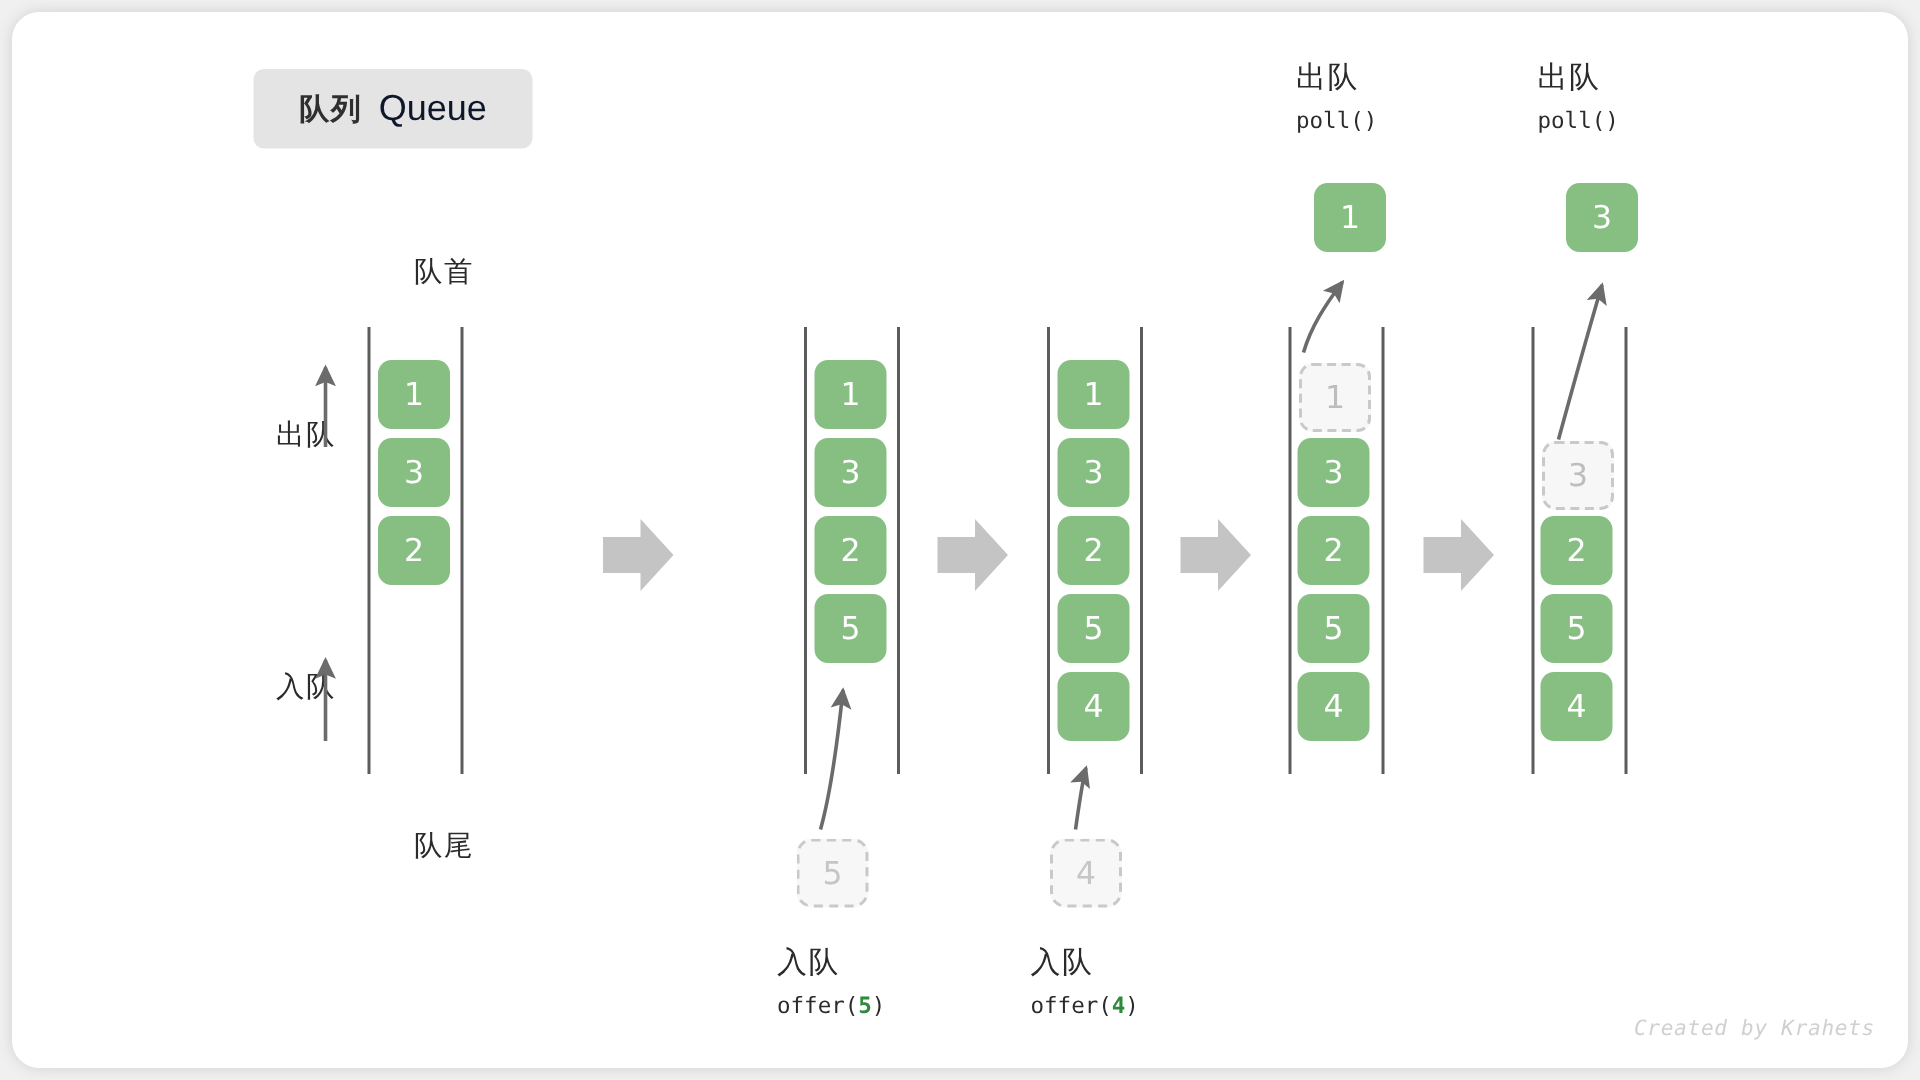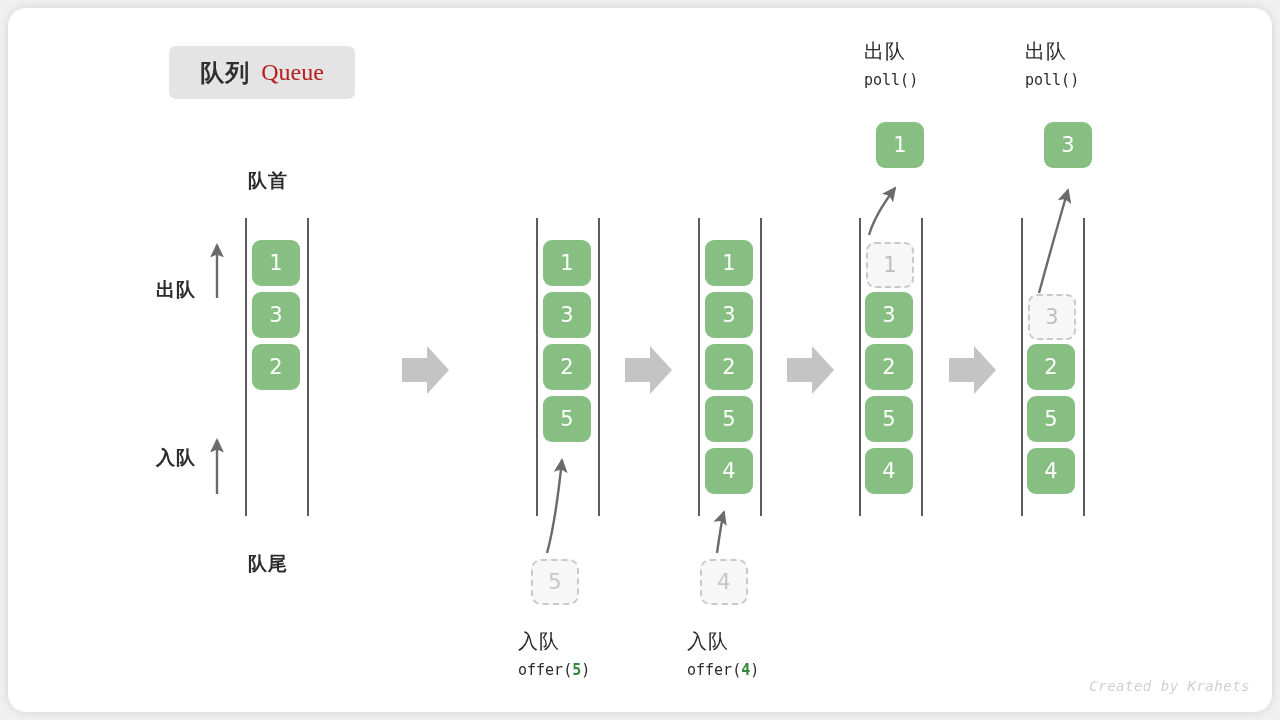--- a/index.html
+++ b/index.html
@@ -39,39 +39,40 @@
     width: 186px;
     height: 53px;
     background: #e4e4e4;
     border-radius: 7px;
     display: flex;
     align-items: center;
     justify-content: center;
     gap: 11px;
   }
   #title-chip .cn {
-    font-size: 24px;
+    font-size: 20px;
     font-weight: bold;
     color: #2f2f2f;
     letter-spacing: 1px;
   }
   #title-chip .en {
     font-size: 24px;
-    color: #b91c1c;
-    font-family: Liberation Serif, serif;
+    color: #0f172a;
+    font-family: Liberation Sans, sans-serif;
   }
 
   
   .cn-bold {
     position: absolute;
     font-size: 19px;
-    font-weight: bold;
+    font-weight: normal;
     color: #2b2b2b;
     white-space: nowrap;
     letter-spacing: 1px;
+    margin-left: 28px;
   }
   .op-label {
     position: absolute;
     white-space: nowrap;
     text-align: left;
   }
   .op-label .l1 {
     font-size: 20px;
     color: #2b2b2b;
     letter-spacing: 1px;

